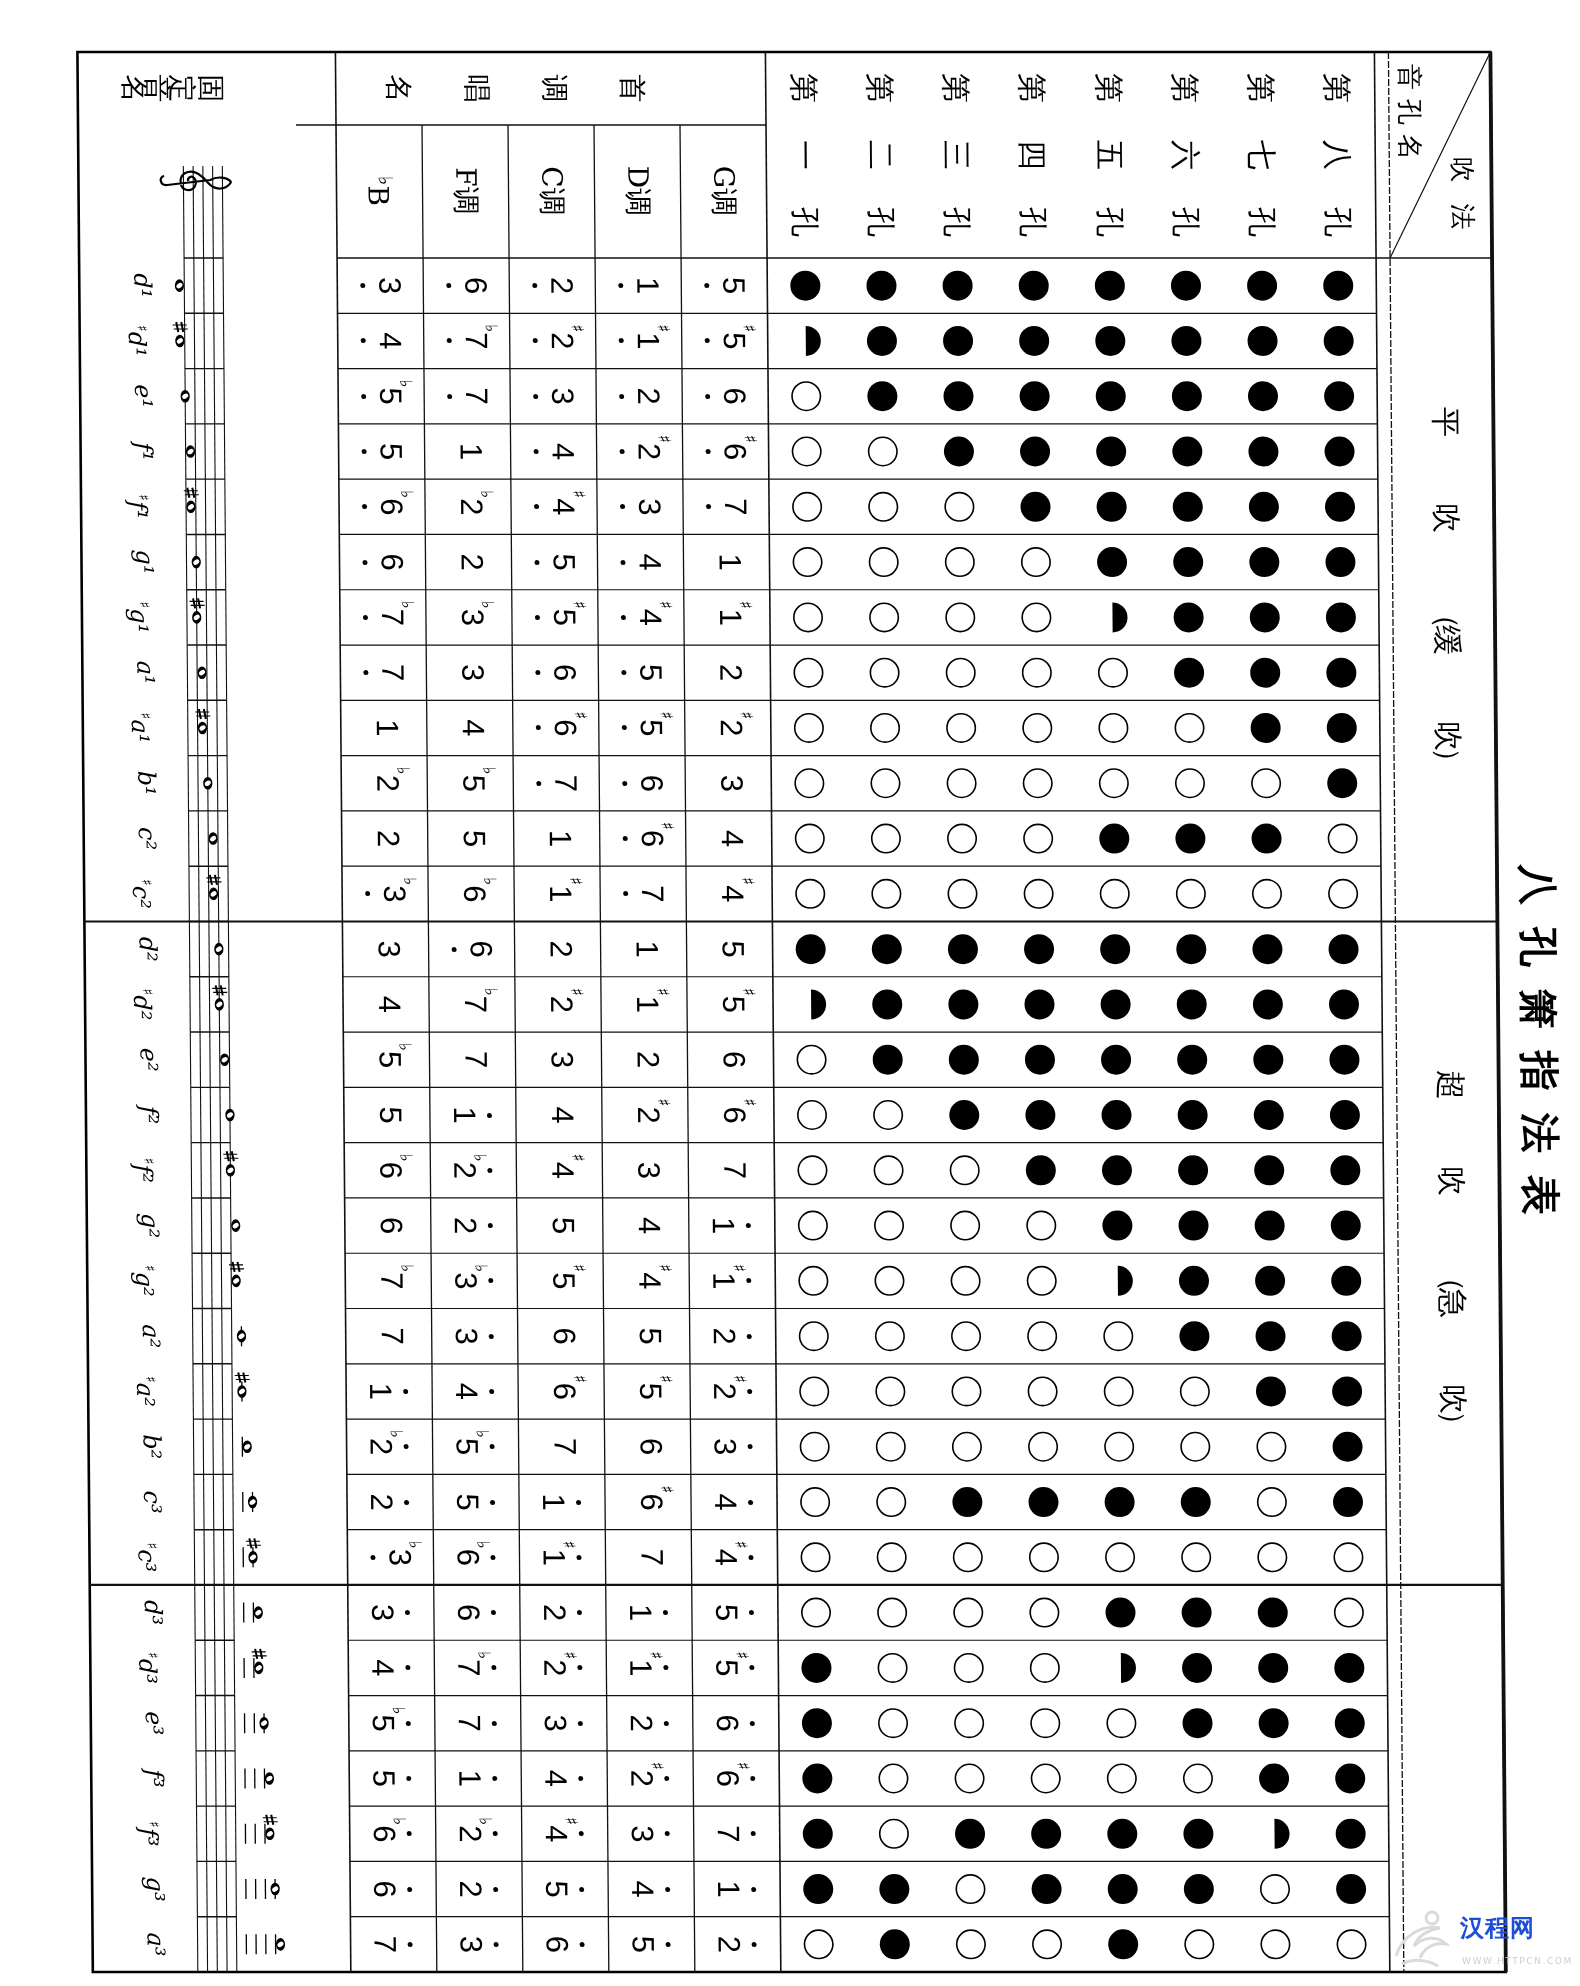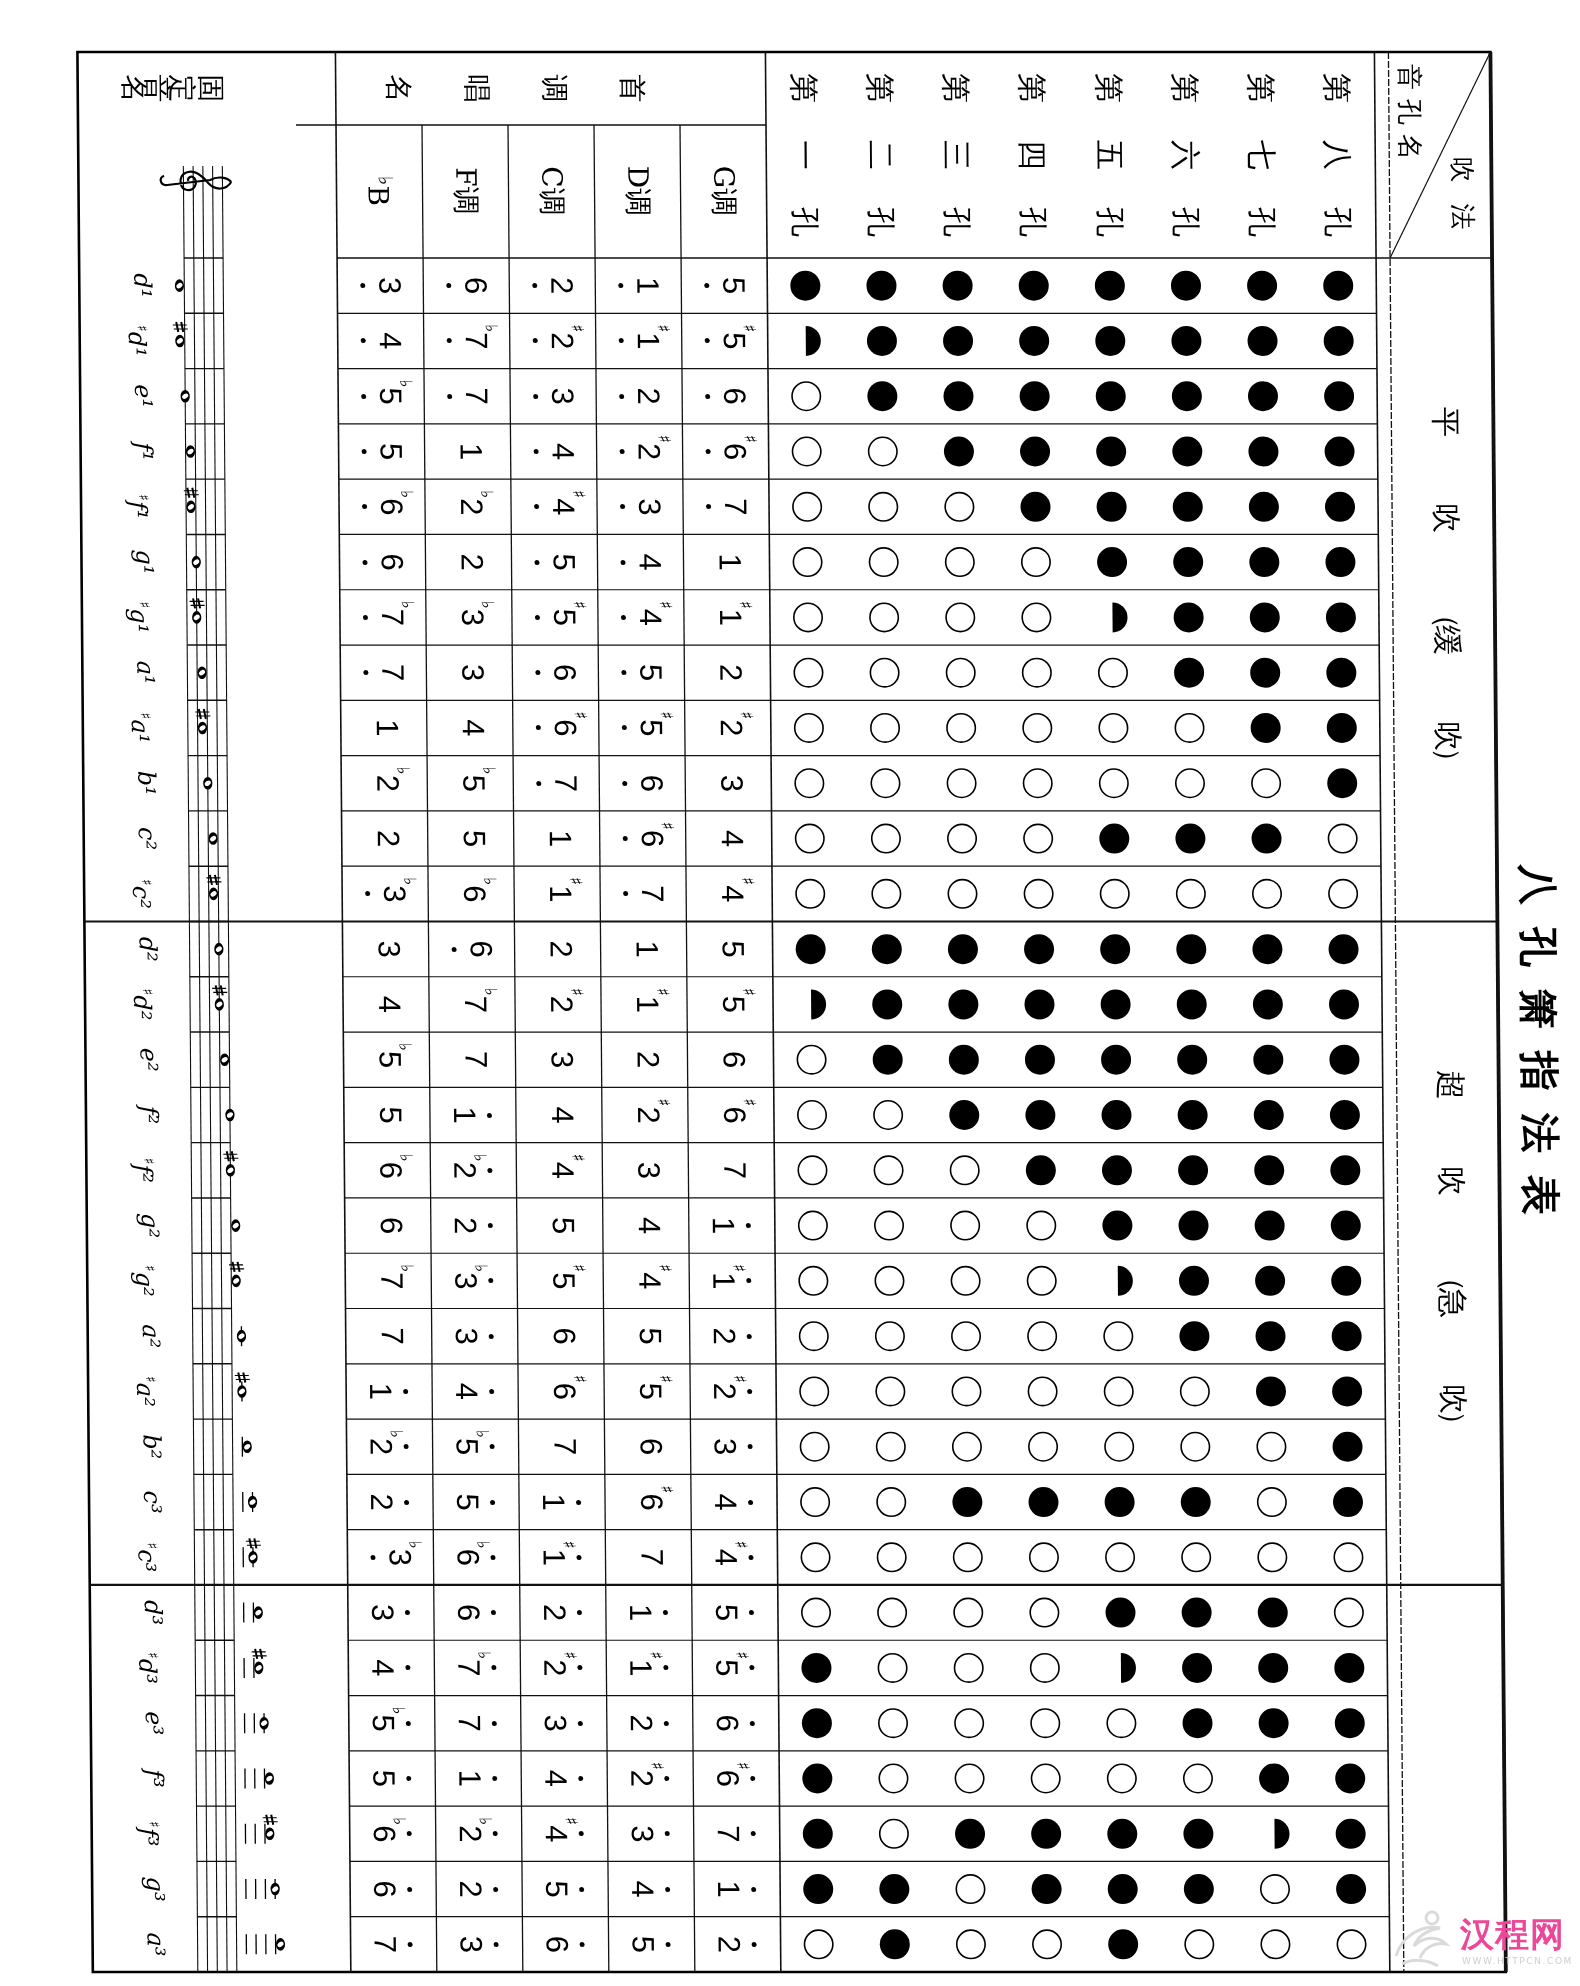--- a/index.html
+++ b/index.html
@@ -28,21 +28,21 @@
   .jn.low .wrap{margin-top:5px;}
   .jn.high .wrap{margin-top:23px;}
   .jn .digit{display:block;font-family:"Liberation Sans",sans-serif;font-size:31px;line-height:31px;}
   .jn .acc{position:absolute;left:-12px;top:-9px;width:16px;text-align:center;font-family:"DejaVu Sans",sans-serif;font-size:17px;line-height:18px;}
   .jn .dot{position:absolute;left:50%;width:5px;height:5px;margin-left:-2.5px;border-radius:50%;background:#000;}
   .jn .dot.low{top:40px;}
   .jn .dot.high{top:-12px;}
   .pitch{position:absolute;width:54px;margin-left:-27px;top:1421px;text-align:center;font-family:"DejaVu Serif",serif;font-style:italic;font-size:24px;line-height:38px;}
   .pitch.sharp::first-letter{font-size:14px;font-style:normal;vertical-align:9px;}
   #watermark{position:absolute;left:1388px;top:1904px;width:180px;height:70px;}
-  .wm-brand{position:absolute;left:72px;top:8px;font-size:34px;font-weight:bold;color:#ec4899;letter-spacing:1px;font-family:Liberation Serif, serif;}
+  .wm-brand{position:absolute;left:72px;top:8px;font-size:24px;font-weight:bold;color:#1d4ed8;letter-spacing:1px;font-family:Liberation Serif, serif;}
   .wm-url{position:absolute;left:74px;top:52px;font-size:9px;color:#cfcfcf;letter-spacing:1.6px;font-family:"DejaVu Sans",sans-serif;}
 </style>
 </head>
 <body>
 
 <div id="scan">
   <div id="sheet">
     <svg id="grid" width="1986" height="1580">
         <g>
           <rect x="52" y="90" width="1920" height="1413" fill="none" stroke="#000" stroke-width="2.6"></rect>

